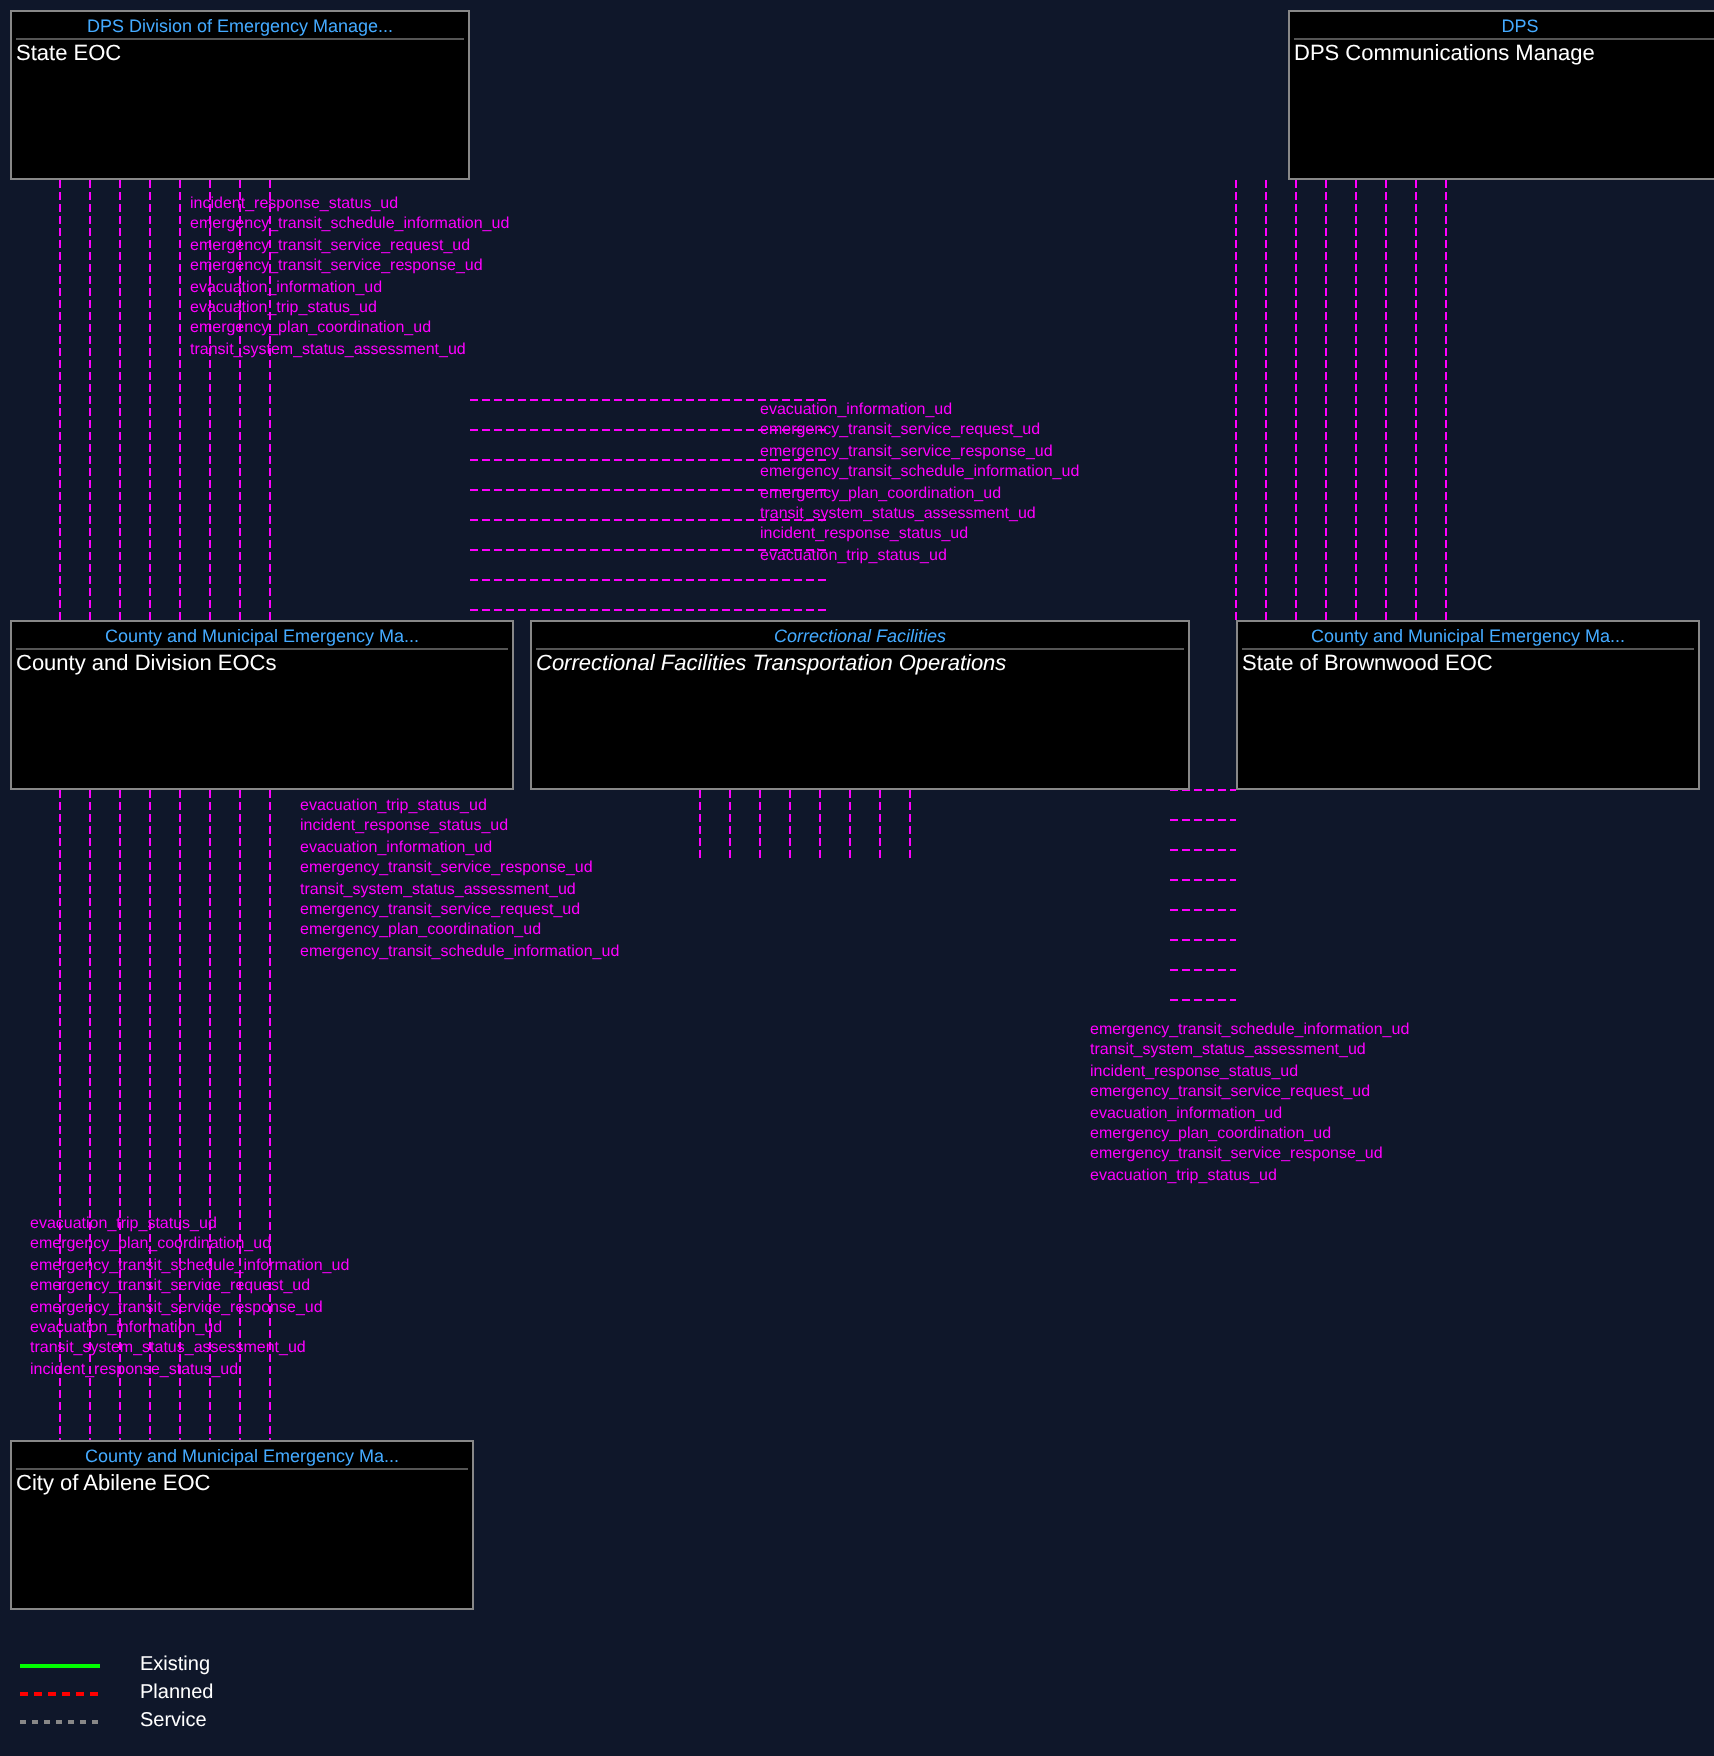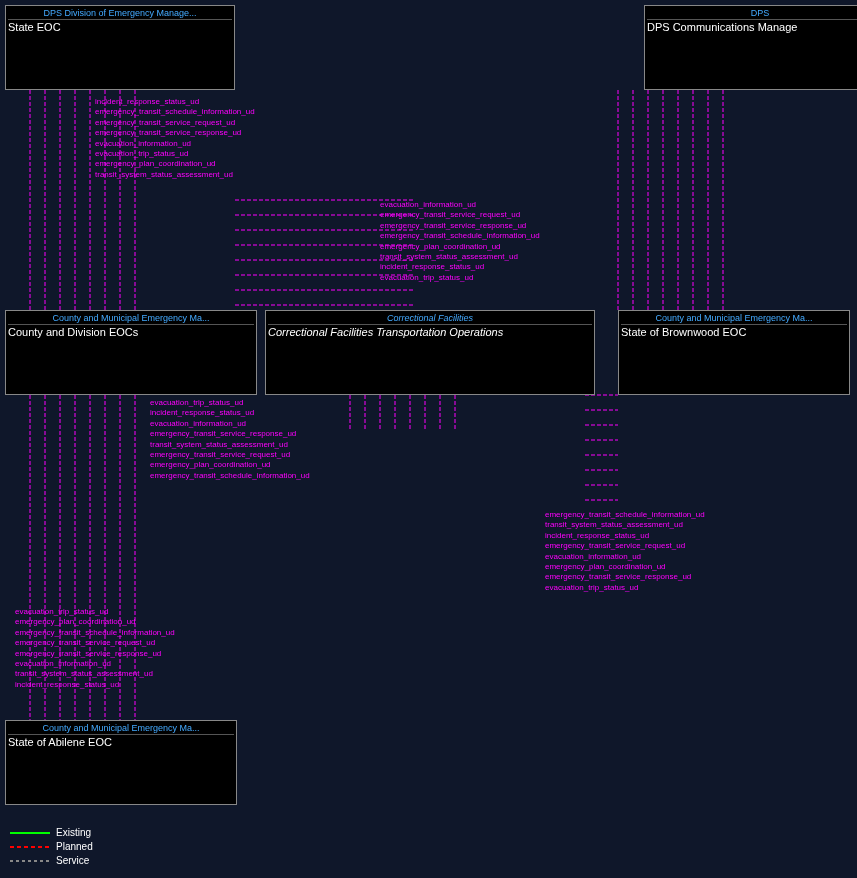--- a/index.html
+++ b/index.html
@@ -54,21 +54,21 @@
       position: absolute;
       bottom: 12px;
       left: 10px;
       display: flex;
       flex-direction: column;
       gap: 3px;
     }
     .legend-item {
       display: flex;
       align-items: center;
-      gap: 6px;
+      gap: 20px;
       font-size: 10px;
       color: #fff;
     }
     svg.connections {
       position: absolute;
       top: 0; left: 0;
       width: 857px;
       height: 878px;
       pointer-events: none;
     }
@@ -215,21 +215,21 @@
     <span class="data-label">emergency_transit_schedule_information_ud</span>
     <span class="data-label">emergency_transit_service_request_ud</span>
     <span class="data-label">emergency_transit_service_response_ud</span>
     <span class="data-label">evacuation_information_ud</span>
     <span class="data-label">transit_system_status_assessment_ud</span>
     <span class="data-label">incident_response_status_ud</span>
   </div>
 
   <div class="node-box" style="left:5px; top:720px; width:232px; height:85px;">
     <div class="node-header">County and Municipal Emergency Ma...</div>
-    <div class="node-title">State of Abilene EOC</div>
+    <div class="node-title">City of Abilene EOC</div>
     <div class="node-body"></div>
   </div>
 
   <div class="legend">
     <div class="legend-item">
       <div style="width:40px; height:2px; background:#0f0;"></div>
       <span>Existing</span>
     </div>
     <div class="legend-item">
       <div style="width:40px; height:2px; background:repeating-linear-gradient(to right, #f00 0px, #f00 4px, transparent 4px, transparent 7px);"></div>

